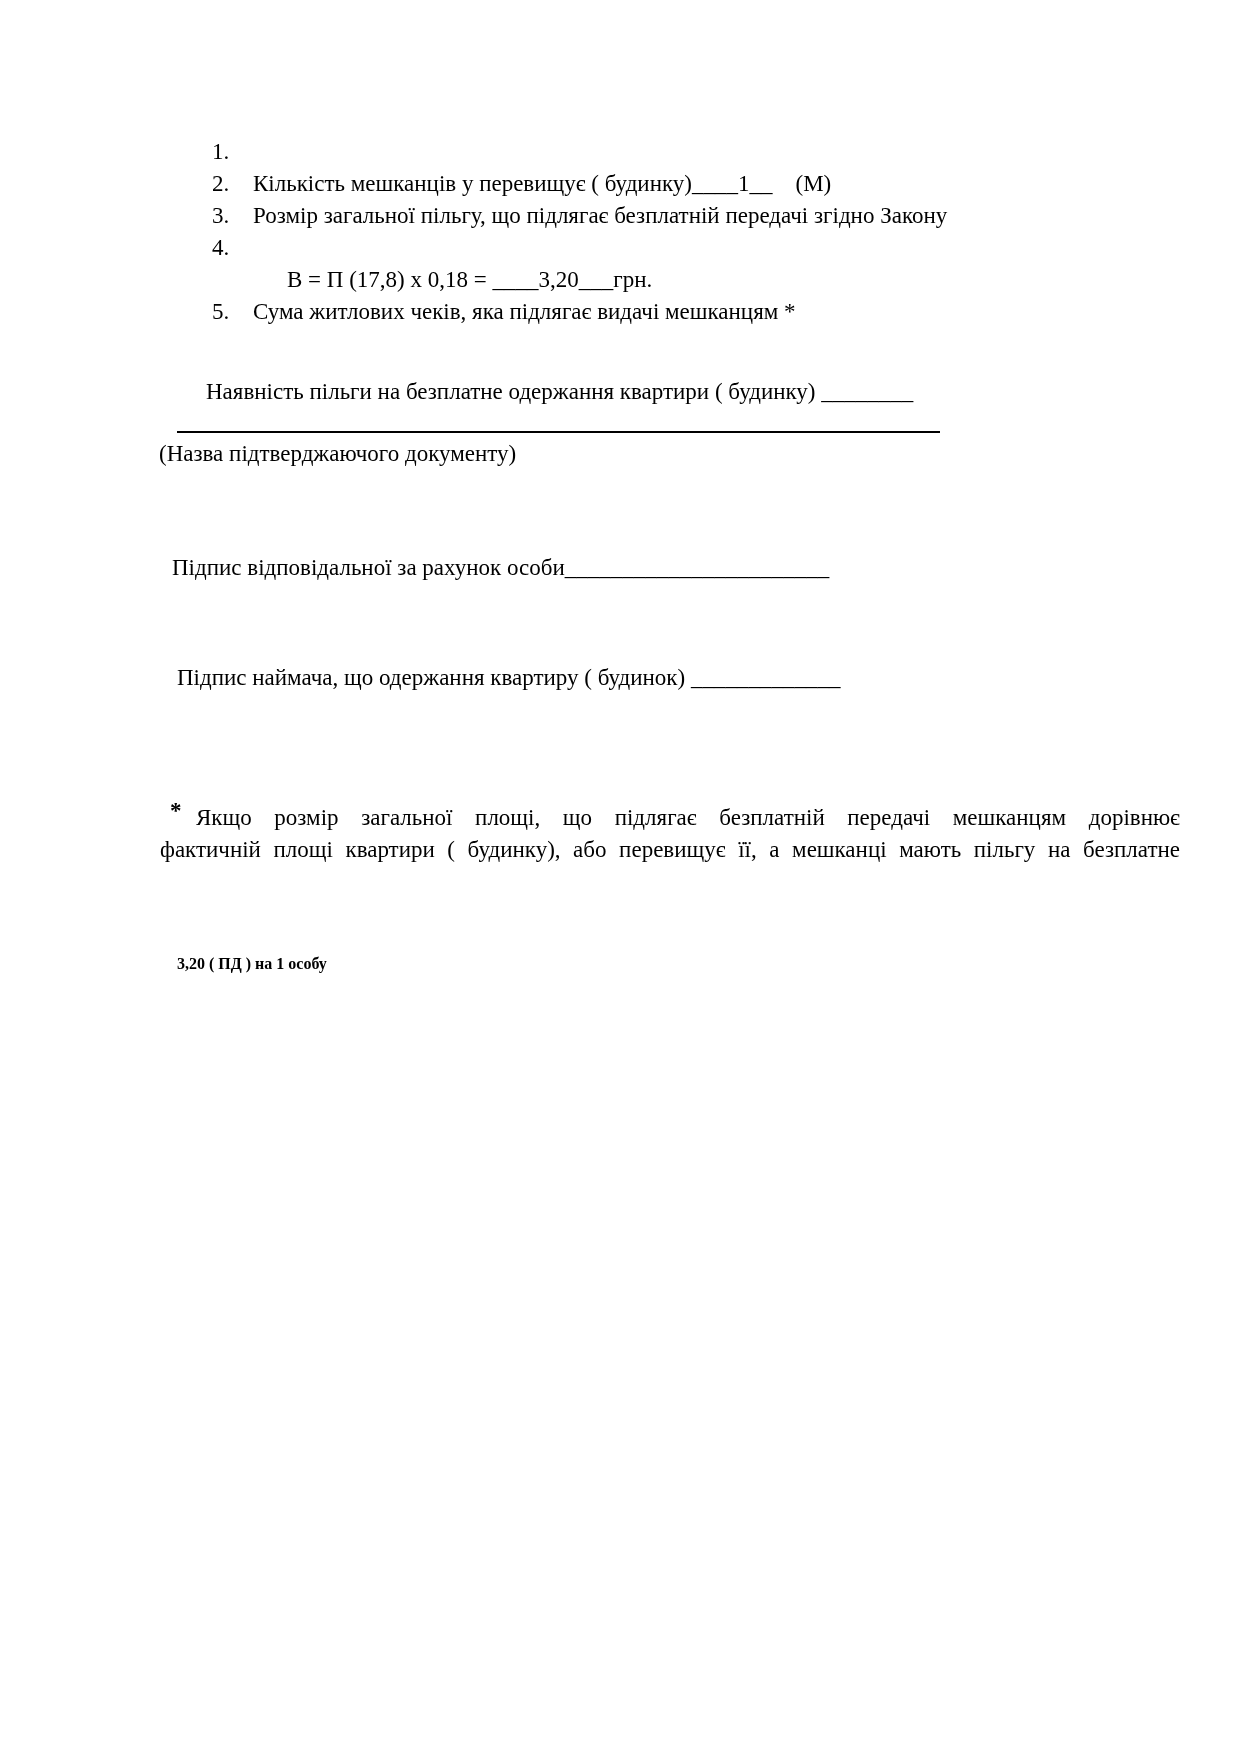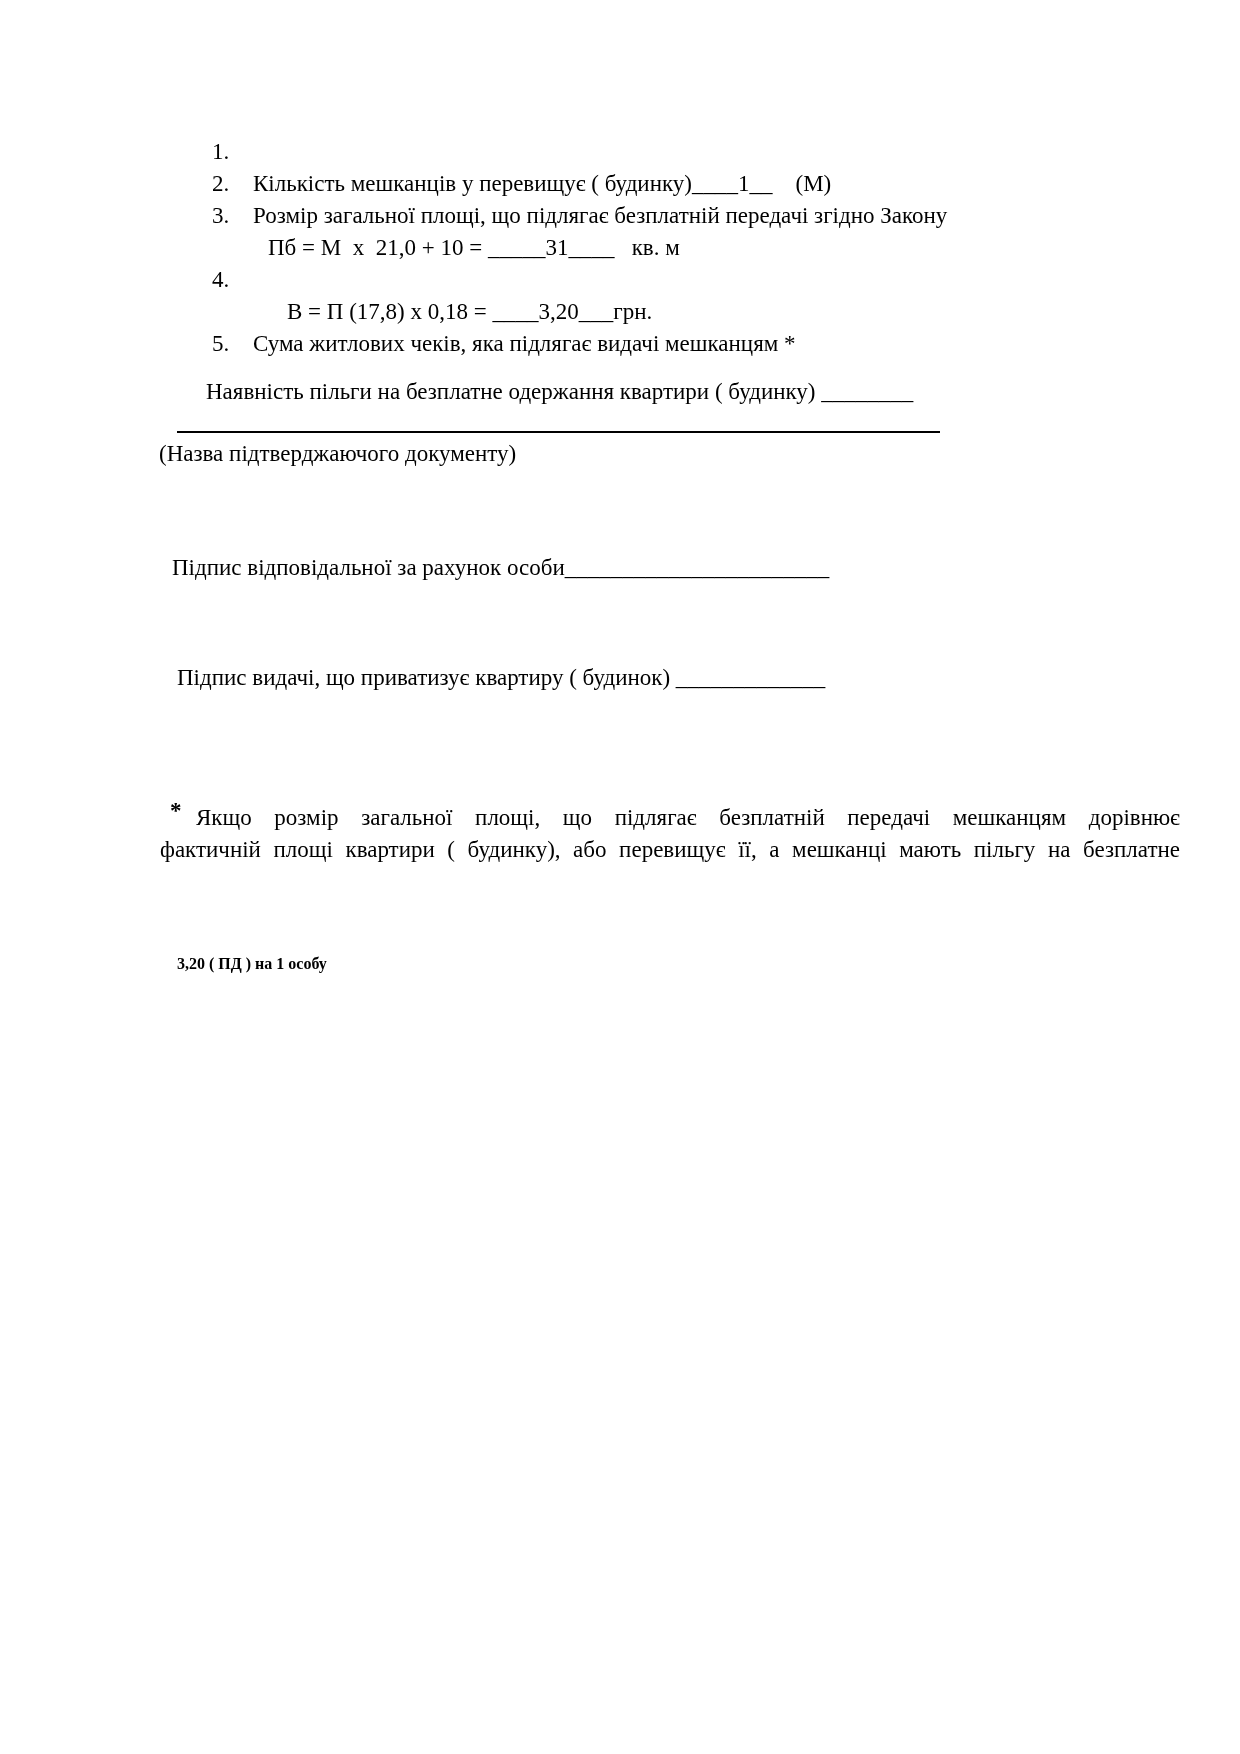--- a/index.html
+++ b/index.html
@@ -112,24 +112,23 @@
       <span class="num line">1.</span>
     </div>
 
     <div class="list-row">
       <span class="num line">2.</span>
       <span class="line">Кількість мешканців у перевищує ( будинку)____1__    (М)</span>
     </div>
 
     <div class="list-row">
       <span class="num line">3.</span>
-      <span class="line">Розмір загальної площі, що підлягає безплатній передачі згідно Закону</span>
+      <span class="line">Розмір загальної пільгу, що підлягає безплатній передачі згідно Закону</span>
     </div>
 
-    <div class="formula-row formula-3 line">Пб = М  х  21,0 + 10 = _____31____   кв. м</div>
 
     <div class="list-row">
       <span class="num line">4.</span>
     </div>
 
     <div class="formula-row formula-4 line">В = П (17,8) х 0,18 = ____3,20___грн.</div>
 
     <div class="list-row">
       <span class="num line">5.</span>
       <span class="line">Сума житлових чеків, яка підлягає видачі мешканцям *</span>
@@ -138,21 +137,21 @@
   </div>
 
   <div class="benefit-line line">Наявність пільги на безплатне одержання квартири ( будинку) ________</div>
 
   <div class="fill-rule"></div>
 
   <div class="doc-caption line">(Назва підтверджаючого документу)</div>
 
   <div class="sig-responsible line">Підпис відповідальної за рахунок особи_______________________</div>
 
-  <div class="sig-tenant line">Підпис видачі, що приватизує квартиру ( будинок) _____________</div>
+  <div class="sig-tenant line">Підпис наймача, що одержання квартиру ( будинок) _____________</div>
 
   <div class="footnote">
     <span class="marker">*</span>
     <div class="fn-just fn-line1">Якщо розмір загальної площі, що підлягає безплатній передачі мешканцям дорівнює</div>
     <div class="fn-just">фактичній площі квартири ( будинку), або перевищує її, а мешканці мають пільгу на безплатне</div>
   </div>
 
   <div class="bottom-note line">3,20 ( ПД ) на 1 особу</div>
 
 </div>

